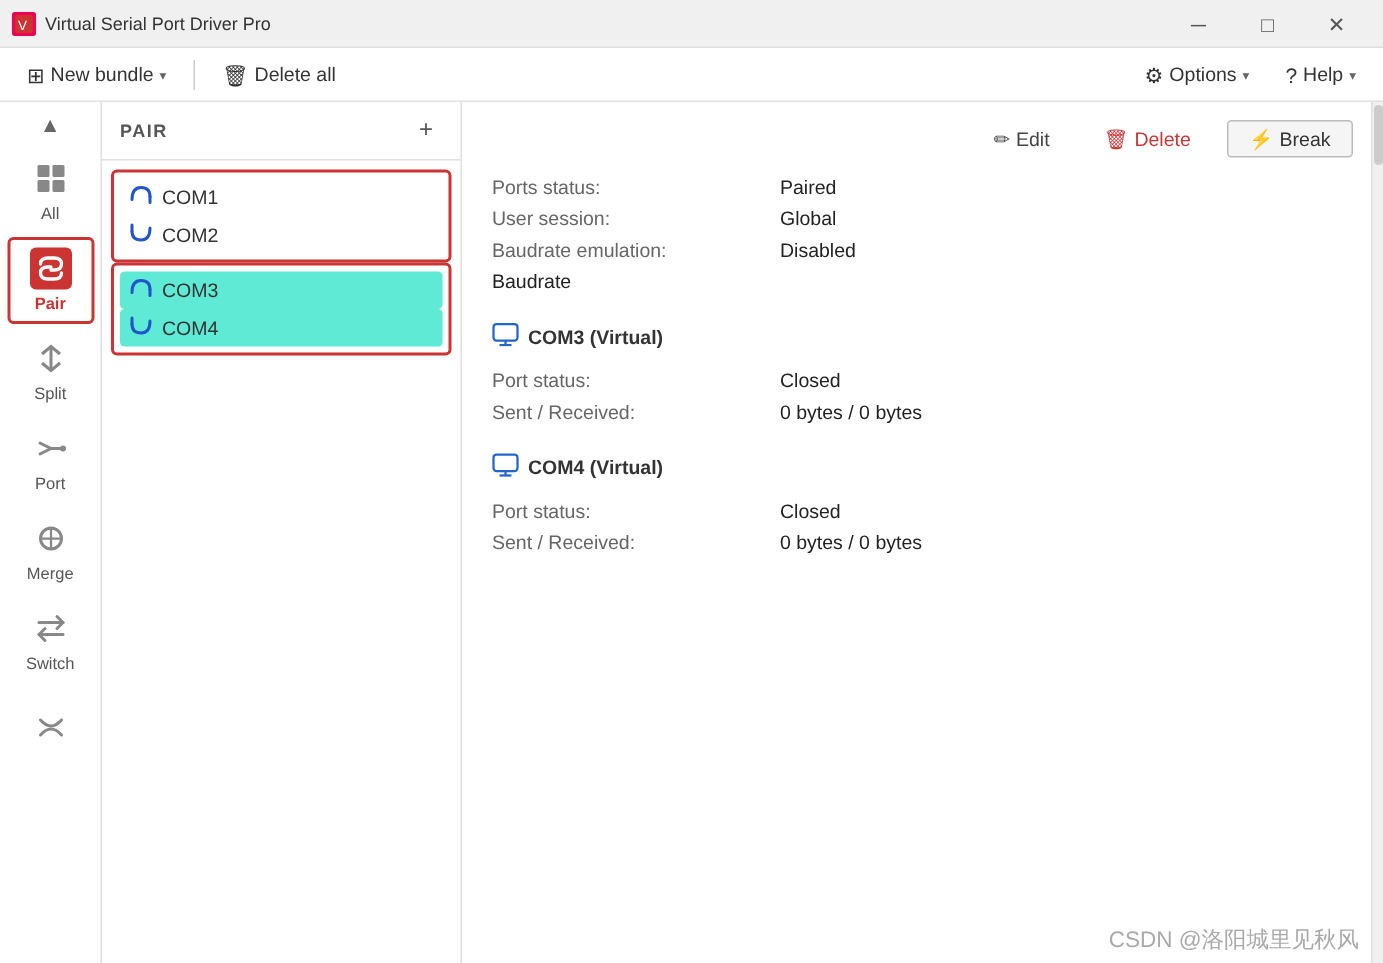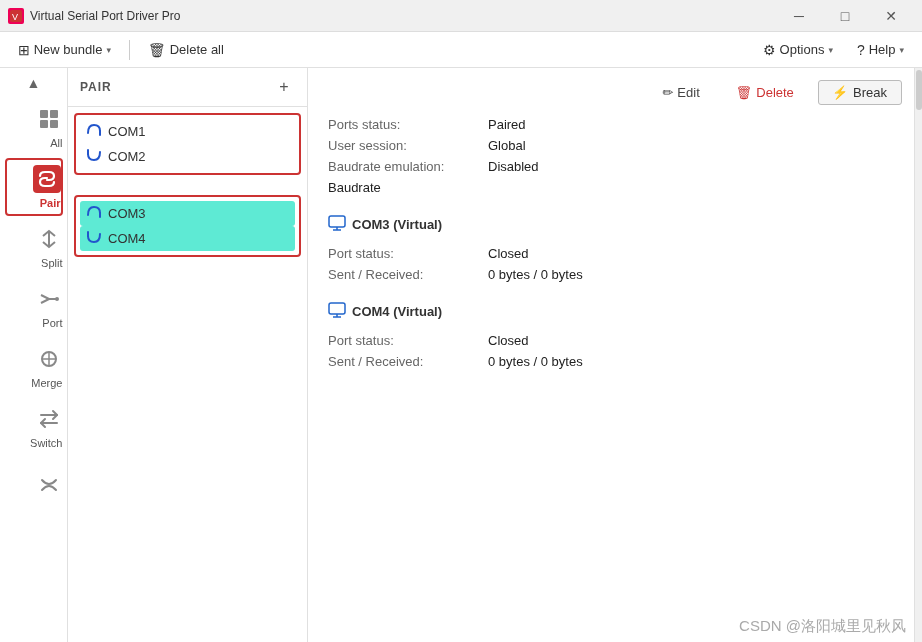--- a/index.html
+++ b/index.html
@@ -44,21 +44,21 @@
     .sidebar {
       width: 68px; border-right: 1px solid #e0e0e0; display: flex; flex-direction: column;
       align-items: center; padding-top: 4px; background: #fff; overflow: hidden;
     }
     .sidebar-toggle {
       width: 36px; height: 22px; border: none; background: transparent; cursor: pointer;
       font-size: 14px; color: #666; display: flex; align-items: center; justify-content: center;
       margin-bottom: 4px;
     }
     .sidebar-item {
-      display: flex; flex-direction: column; align-items: flex-end; justify-content: center;
+      display: flex; flex-direction: column; align-items: center; justify-content: center;
       width: 58px; height: 58px; border-radius: 4px; cursor: pointer; color: #444;
       gap: 4px; margin-bottom: 2px;
     }
     .sidebar-item.active { background: #fff; border: 2px solid #cc3333; }
     .sidebar-item .si-icon {
       width: 28px; height: 28px; display: flex; align-items: center; justify-content: center;
       font-size: 20px; border-radius: 4px;
     }
     .sidebar-item.active .si-icon { background: #cc3333; color: #fff; border-radius: 4px; }
     .sidebar-item .si-label { font-size: 11px; color: #555; }
@@ -79,21 +79,21 @@
       padding: 8px 12px; border-bottom: 1px solid #e0e0e0; font-weight: 600;
       font-size: 12px; color: #555; letter-spacing: 1px;
     }
     .port-list-header-add {
       width: 22px; height: 22px; border: none; background: transparent; cursor: pointer;
       font-size: 16px; color: #555; display: flex; align-items: center; justify-content: center;
     }
 
     .port-groups { flex: 1; overflow-y: auto; padding: 6px; }
     .port-group {
-      border: 2px solid #cc3333; border-radius: 4px; padding: 4px; margin-bottom: 20px;
+      border: 2px solid #cc3333; border-radius: 4px; padding: 4px; margin-bottom: 0;
     }
     .port-group-item {
       display: flex; align-items: center; gap: 6px; padding: 4px 6px;
       border-radius: 3px; cursor: pointer; color: #333; font-size: 13px;
     }
     .port-group-item.selected { background: #5eead4; }
     .port-icon { font-size: 14px; color: #2255cc; }
     .port-icon.paired-top { color: #2255cc; }
     .port-icon.paired-bottom { color: #2255cc; }
 
@@ -115,21 +115,21 @@
     .detail-btn .btn-icon { font-size: 13px; }
 
     .break-btn {
       display: flex; align-items: center; gap: 4px; padding: 4px 14px;
       border: 1px solid #bbb; background: #f5f5f5; cursor: pointer; font-size: 13px;
       border-radius: 3px; color: #333;
     }
 
     .detail-section { margin-bottom: 20px; }
     .detail-row {
-      display: flex; align-items: flex-start; margin-bottom: 6px; font-size: 13px;
+      display: flex; align-items: flex-start; margin-bottom: 6px; font-size: 13px; gap: 32px;
     }
     .detail-label { width: 160px; color: #666; }
     .detail-value { color: #222; font-weight: 500; }
 
     .detail-sub-section { margin-bottom: 20px; }
     .detail-sub-header {
       display: flex; align-items: center; gap: 6px; font-size: 13px; font-weight: 600;
       color: #333; margin-bottom: 8px; padding-bottom: 4px;
     }
     .detail-sub-icon { font-size: 14px; color: #2266cc; }

